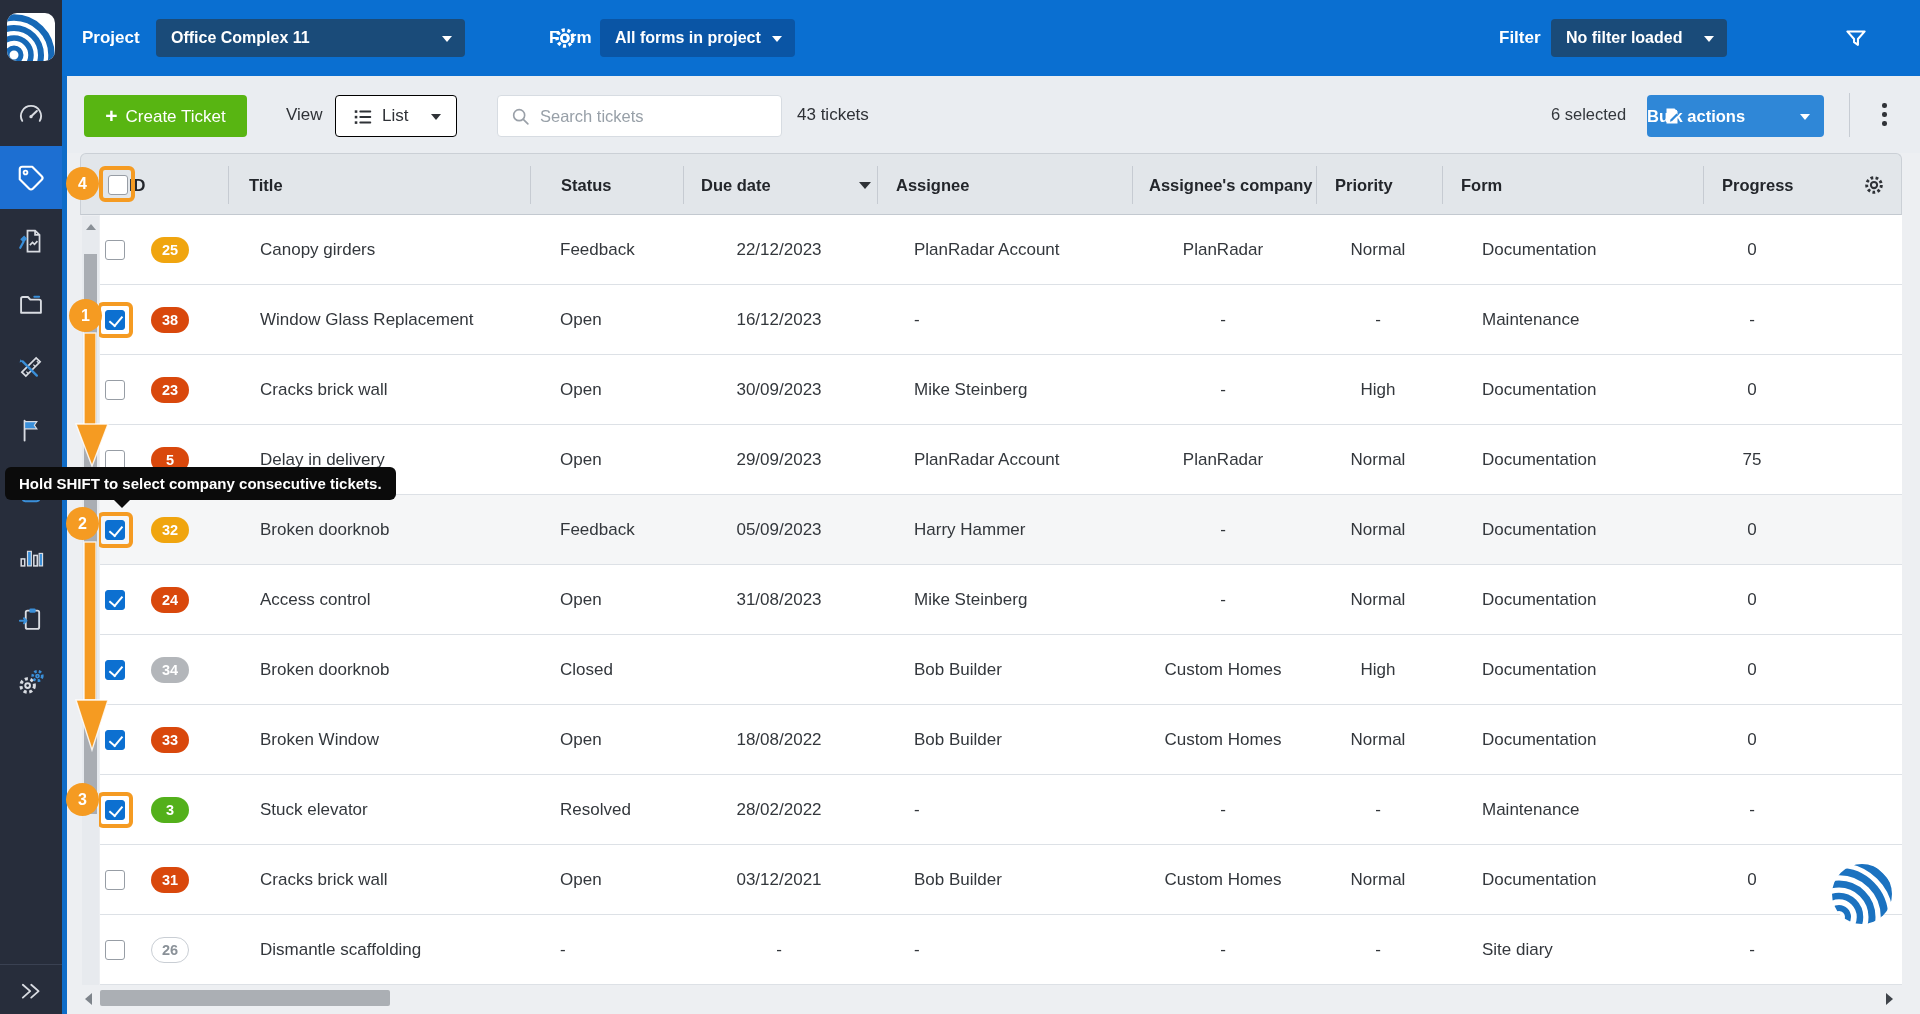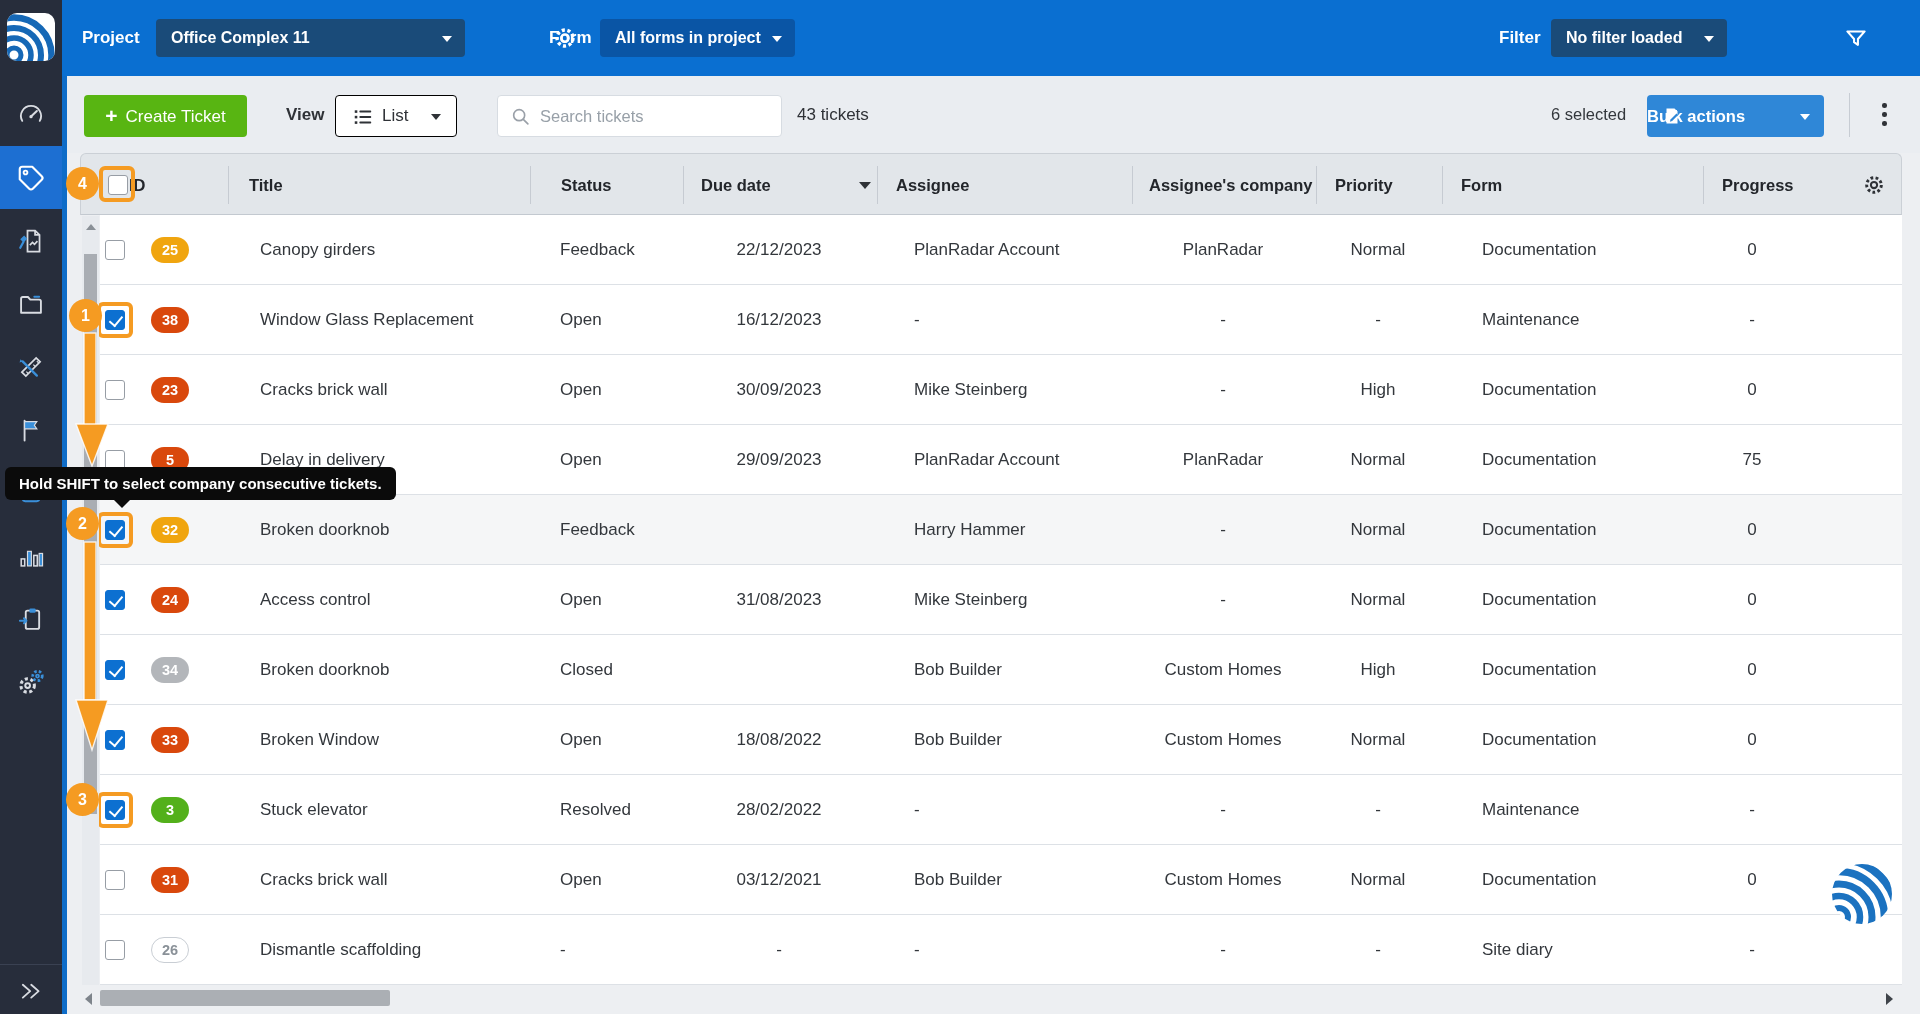--- a/index.html
+++ b/index.html
@@ -20,21 +20,21 @@
   .sidebar { position:absolute; left:0; top:0; width:62px; height:1014px; background:#272D3B; z-index:8; }
   .logo-tile { position:absolute; left:7px; top:13px; width:48px; height:48px; background:#fff; border-radius:10px; overflow:hidden; }
   .s-tile { position:absolute; left:0; width:62px; height:63px; display:flex; align-items:center; justify-content:center; }
   .s-tile.active { background:#1D6FD2; }
   .s-expand { position:absolute; left:0; top:964px; width:62px; height:50px; border-top:1px solid #3A4152; display:flex; align-items:center; justify-content:center; }
 
   
   .toolbar { position:absolute; left:67px; top:76px; width:1853px; height:77px; background:#EAEDF1; z-index:7; }
   .btn-create { position:absolute; left:17px; top:19px; width:163px; height:42px; background:#58B512; border-radius:4px; color:#fff; font-size:17px; line-height:42px; text-align:center; cursor:pointer; }
   .btn-create .plus { font-size:21px; font-weight:bold; margin-right:8px; vertical-align:-1px; }
-  .view-label { position:absolute; left:219px; top:0; height:77px; line-height:77px; font-weight:bold; font-size:17px; color:#2F3237; }
+  .view-label { position:absolute; left:219px; top:0; height:77px; line-height:77px; font-weight:normal; font-size:17px; color:#2F3237; }
   .dd-list { position:absolute; left:268px; top:19px; width:122px; height:42px; background:#fff; border:1px solid #000000; border-radius:4px; line-height:40px; font-size:17px; color:#2F3237; cursor:pointer; padding-left:46px; }
   .dd-list .caret { border-top-color:#2F3237; right:15px; }
   .dd-list svg { position:absolute; left:16px; top:10px; }
   .search-box { position:absolute; left:430px; top:19px; width:285px; height:42px; background:#fff; border:1px solid #D7DCE2; border-radius:4px; }
   .search-box svg { position:absolute; left:12px; top:10px; }
   .search-box input { position:absolute; left:42px; top:0; width:235px; height:40px; border:none; outline:none; font-family:inherit; font-size:16.5px; color:#33373C; background:transparent; }
   .search-box input::placeholder { color:#98A0A8; }
   .ticket-count { position:absolute; left:730px; top:0; height:77px; line-height:77px; font-size:17px; color:#2F3237; }
   .selected-count { position:absolute; left:1484px; top:0; height:77px; line-height:77px; font-size:16.5px; color:#33373C; }
   .btn-bulk { position:absolute; left:1580px; top:19px; width:177px; height:42px; background:#2F87D7; border-radius:4px; color:#fff; font-size:16.5px; font-weight:600; line-height:42px; cursor:pointer; }
@@ -342,20 +342,21 @@
       <div class="cell c-priority">Normal</div>
       <div class="cell c-form">Documentation</div>
       <div class="cell c-progress">75</div>
     </div>
     <div class="row hl">
       <div class="cb on"></div>
       <div class="hl-box"></div>
       <div class="badge b-yellow">32</div>
       <div class="cell c-title">Broken doorknob</div>
       <div class="cell c-status">Feedback</div>
+      <div class="cell c-due">05/09/2023</div>
       <div class="cell c-assignee">Harry Hammer</div>
       <div class="cell c-company">-</div>
       <div class="cell c-priority">Normal</div>
       <div class="cell c-form">Documentation</div>
       <div class="cell c-progress">0</div>
     </div>
     <div class="row">
       <div class="cb on"></div>
       <div class="badge b-red">24</div>
       <div class="cell c-title">Access control</div>

